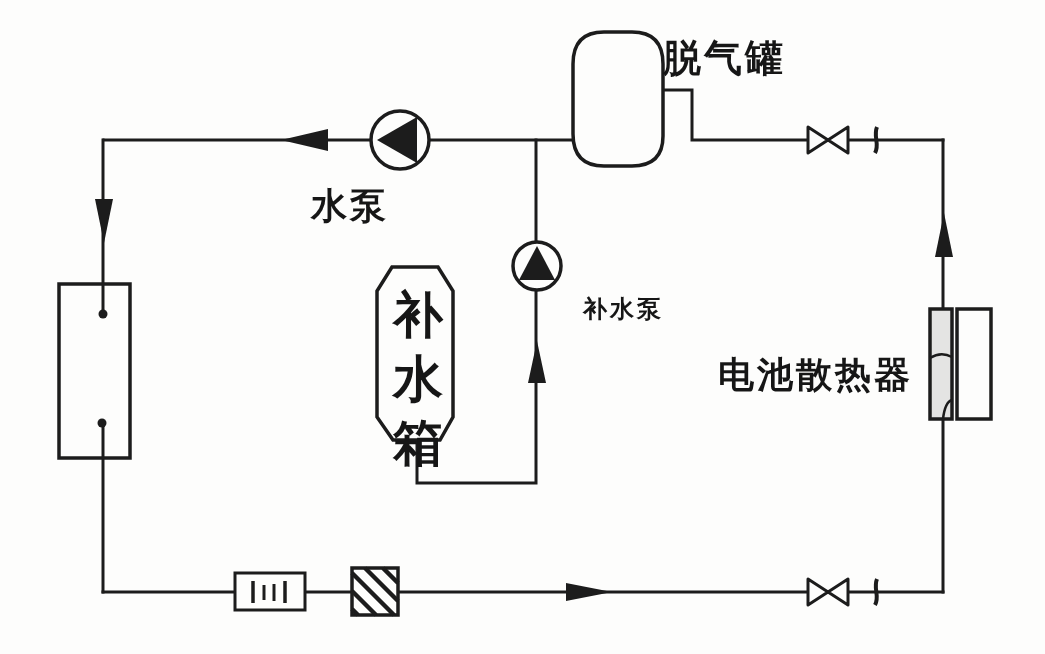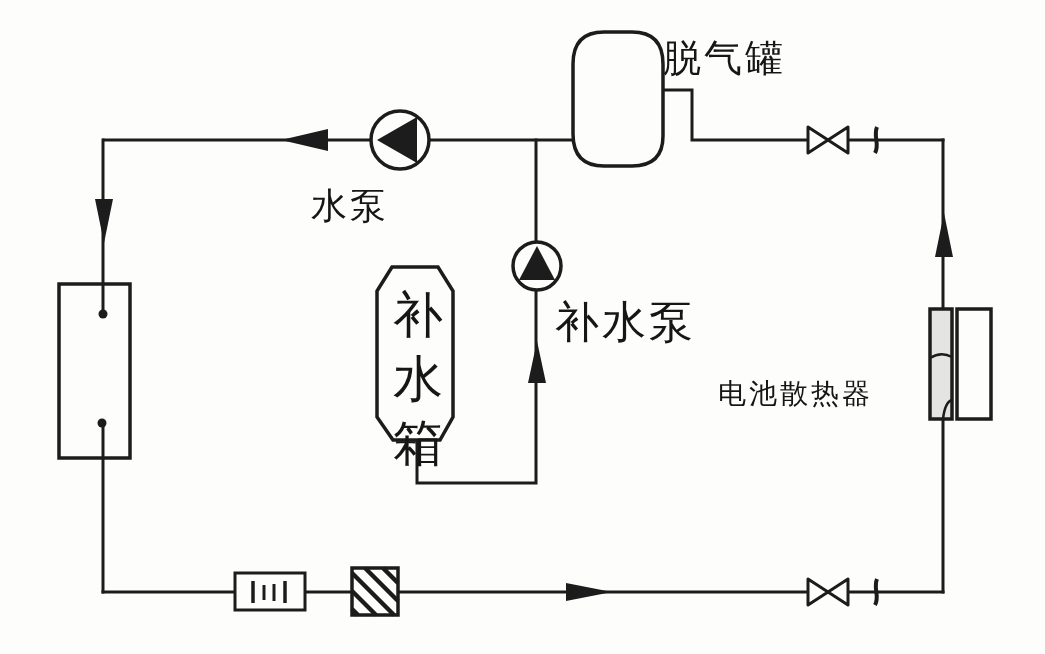--- a/index.html
+++ b/index.html
@@ -8,30 +8,30 @@
     width: 1045px;
     height: 654px;
     background: #fdfdfc;
     font-family: "Liberation Sans", sans-serif;
     overflow: hidden;
   }
   #lineart { position:absolute; left:0; top:0; }
   .label {
     position: absolute;
     color: #161616;
-    font-weight: 400;
+    font-weight: 700;
     letter-spacing: 3px;
     white-space: nowrap;
     user-select: none;
   }
   .label-degas    { left: 663px; top: 33px;  font-size: 38px; }
   .label-waterpump{ left: 305px; top: 182px; font-size: 36px; margin-left: 6px; }
-  .label-makeuppump{ left: 555px; top: 293px; font-size: 44px; text-align: right; }
+  .label-makeuppump{ left: 583px; top: 293px; font-size: 24px; text-align: right; }
   .label-hx       { left: 142px; top: 346px; font-size: 38px; }
-  .label-radiator { left: 718px; top: 351px; font-size: 28px; margin-top: 24px; }
+  .label-radiator { left: 718px; top: 351px; font-size: 36px; }
   .label-vertical {
     left: 393px; top: 283px;
     width: 46px;
     font-size: 50px;
     line-height: 1.28;
     letter-spacing: 0;
     white-space: normal;
     word-break: break-all;
     text-align: center;
   }

